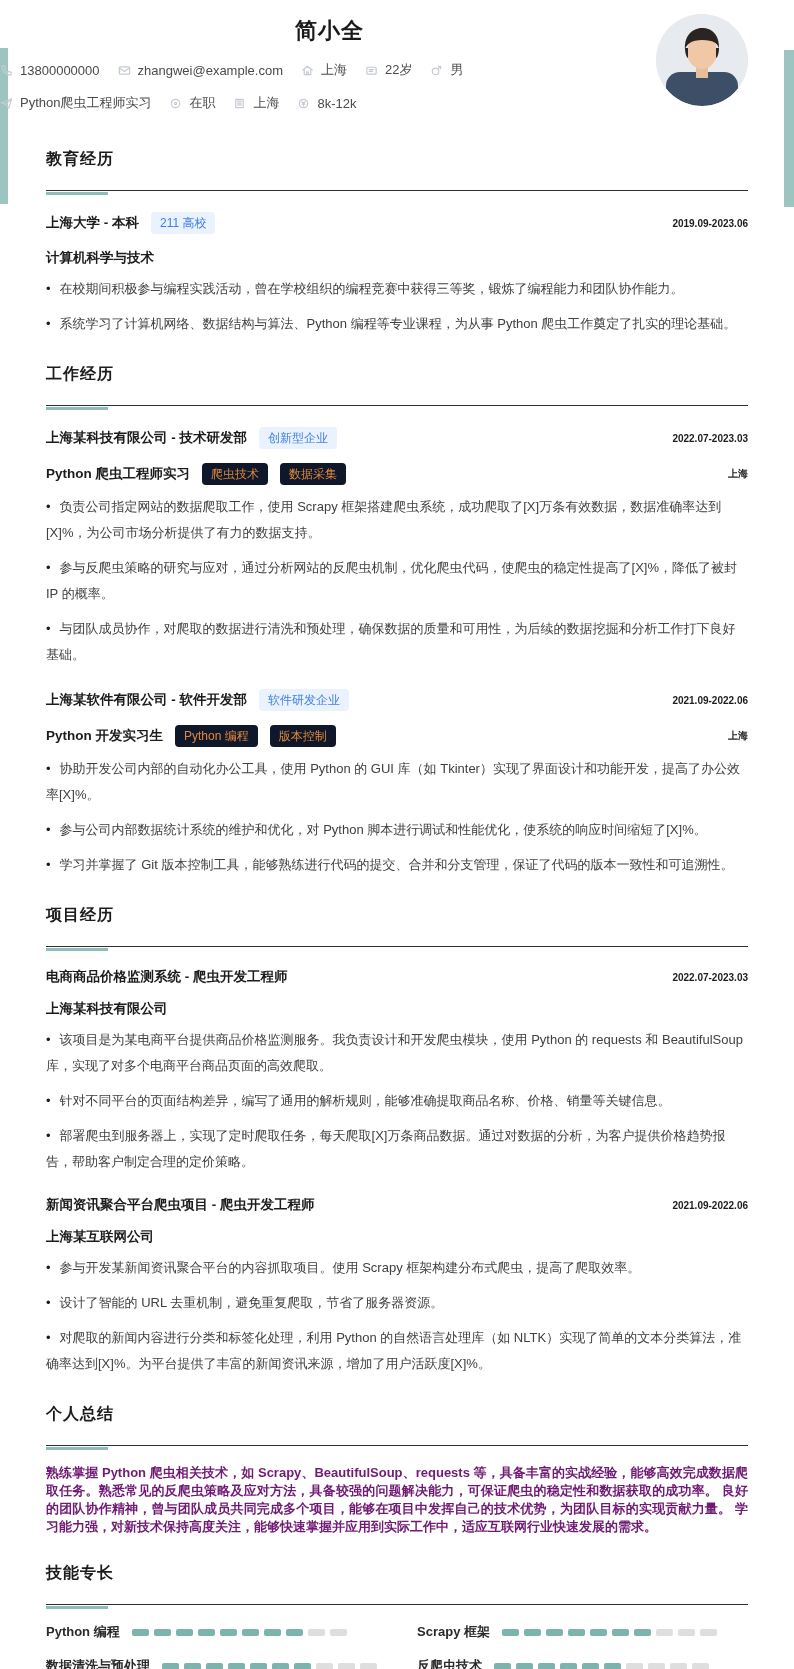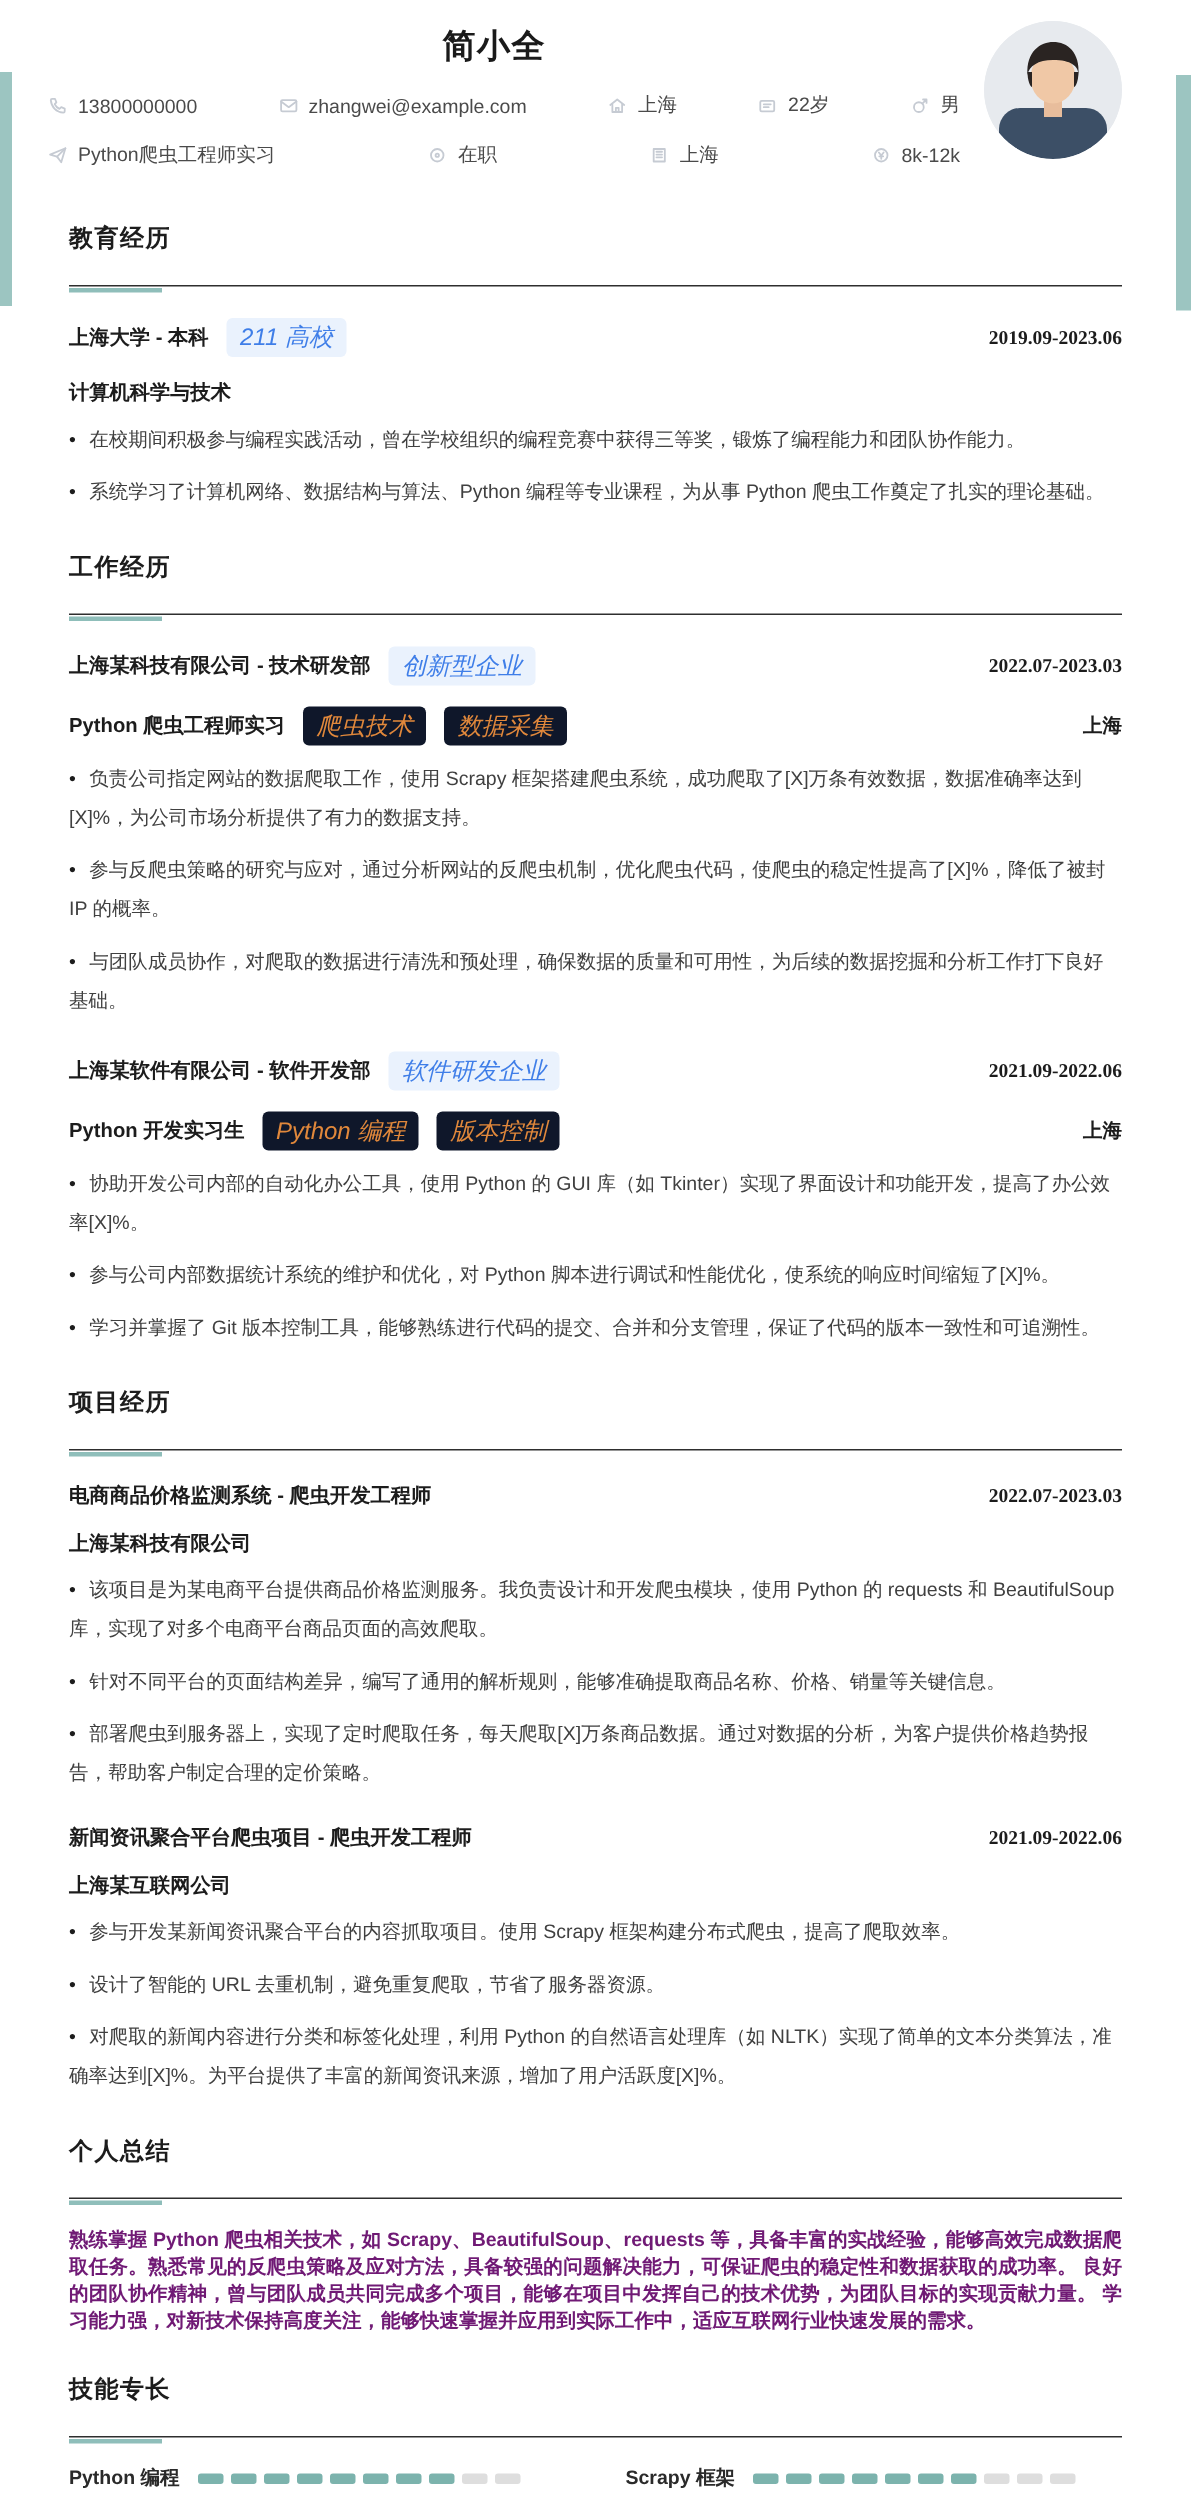--- a/index.html
+++ b/index.html
@@ -10,40 +10,40 @@
     color: #3d3d3d; font-size: 13px;
   }
   .edge-bar { position:absolute; background:#9cc5c1; }
   .edge-bar.left { left:0; top:48px; width:8px; height:156px; }
   .edge-bar.right { right:0; top:50px; width:10px; height:157px; }
 
   
   .header { position: relative; height: 122px; padding-top: 16px; }
   .header-center { width: 640px; text-align: center; }
   .name { font-size: 22px; font-weight: bold; color:#1a1a1a; letter-spacing: 1px; margin-left: 19px; }
-  .contact-row { display:flex; justify-content:space-between; align-items:center; gap: 18px; margin-top: 15px; margin-left: 32px; }
+  .contact-row { display:flex; justify-content:flex-start; align-items:center; gap: 18px; margin-top: 15px; }
   .contact-item { display:inline-flex; align-items:center; gap:7px; color:#4a4a4a; font-size:13px; }
   .cicon { width:13px; height:13px; display:inline-block; flex:0 0 auto; }
   .cicon svg { display:block; width:13px; height:13px; stroke:#c6cbd3; fill:none; stroke-width:1.3; stroke-linecap:round; stroke-linejoin:round; }
   .avatar { position:absolute; right:46px; top:14px; width:92px; height:92px; border-radius:50%; overflow:hidden; background:#e9ecef; }
 
   
   main { padding: 0 46px; }
   .section-title {
     font-size: 16px; font-weight: bold; color:#1c1c1c; letter-spacing:1px;
     margin-top: 27px; padding-bottom: 20px; border-bottom: 1.5px solid #2e2e2e; position: relative;
   }
   .section-title::after { content:""; position:absolute; left:0; bottom:-4.5px; width:62px; height:3px; background:#8fbeba; }
 
   .entry-head { display:flex; justify-content:space-between; align-items:center; margin-top: 21px; }
   .entry-left { display:flex; align-items:center; gap:12px; }
   .entry-title { font-weight:bold; font-size:13.5px; color:#1c1c1c; }
-  .date, .loc { font-weight:bold; font-size:13px; color:#1c1c1c; white-space:nowrap;font-family:Liberation Serif, serif; }
+  .date, .loc { font-weight:bold; font-size:10px; color:#1c1c1c; white-space:nowrap; }
   .sub-head { display:flex; justify-content:space-between; align-items:center; margin-top: 14px; }
-  .tag { font-size:16px; padding:2.5px 9px; border-radius:4px; white-space:nowrap;font-style:italic; }
+  .tag { font-size:12px; padding:2.5px 9px; border-radius:4px; white-space:nowrap; }
   .tag.blue { color:#3f7ee8; background:#eaf2fd; }
   .tag.orange { color:#e1883b; background:#0f172a; }
   .major { font-weight:bold; font-size:13.5px; color:#1c1c1c; margin-top: 15px; }
   .org { font-weight:bold; font-size:13.5px; color:#1c1c1c; margin-top: 14px; }
 
   .bullet { margin-top: 9px; line-height: 26px; color:#404040; }
   .bullet::before { content:"•"; color:#1c1c1c; margin-right: 9px; font-size:13px; }
 
   .summary-text { margin-top: 18px; line-height: 18px; color:#701a75; text-align: justify; font-weight: bold; }
 

